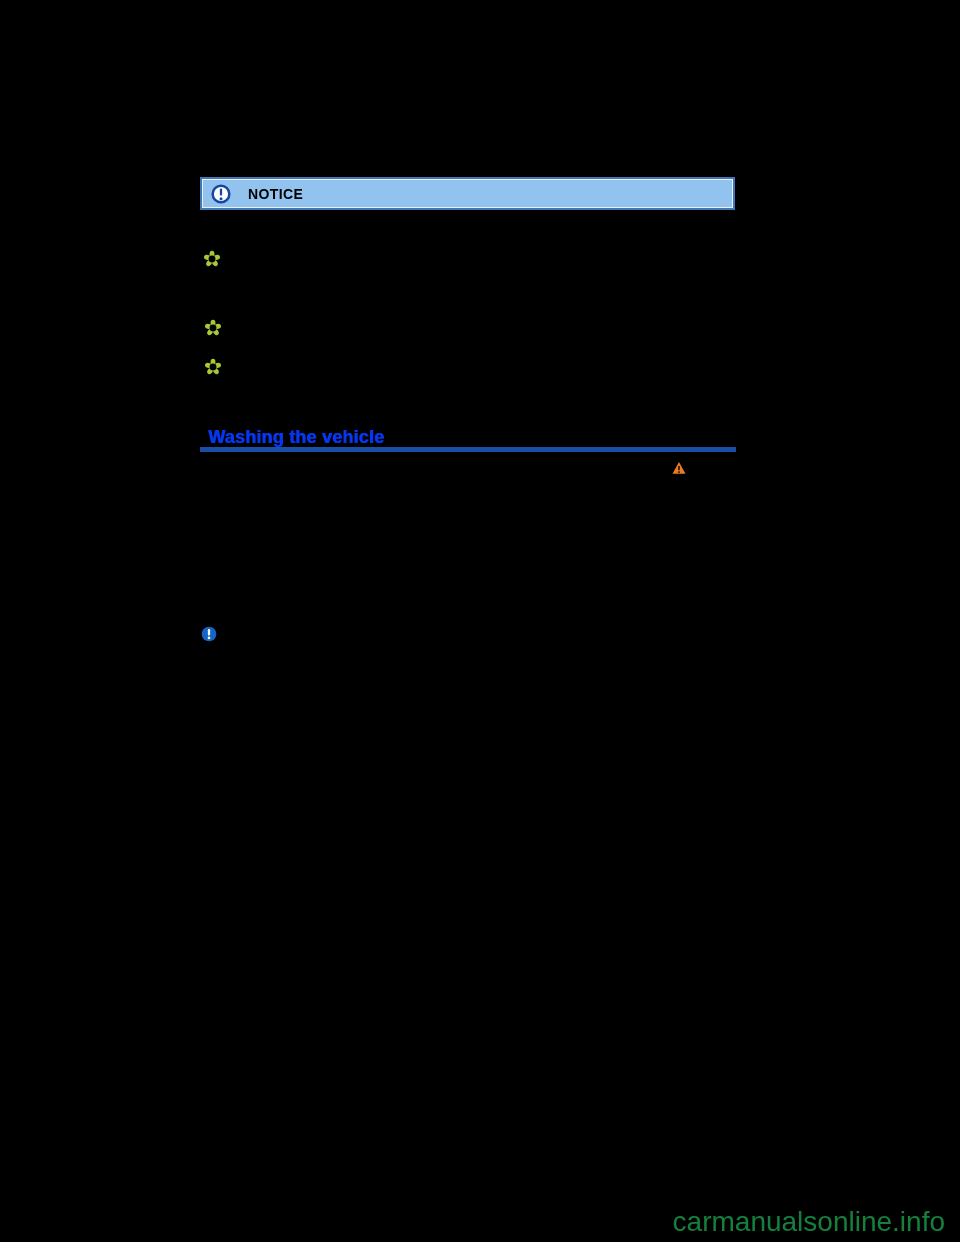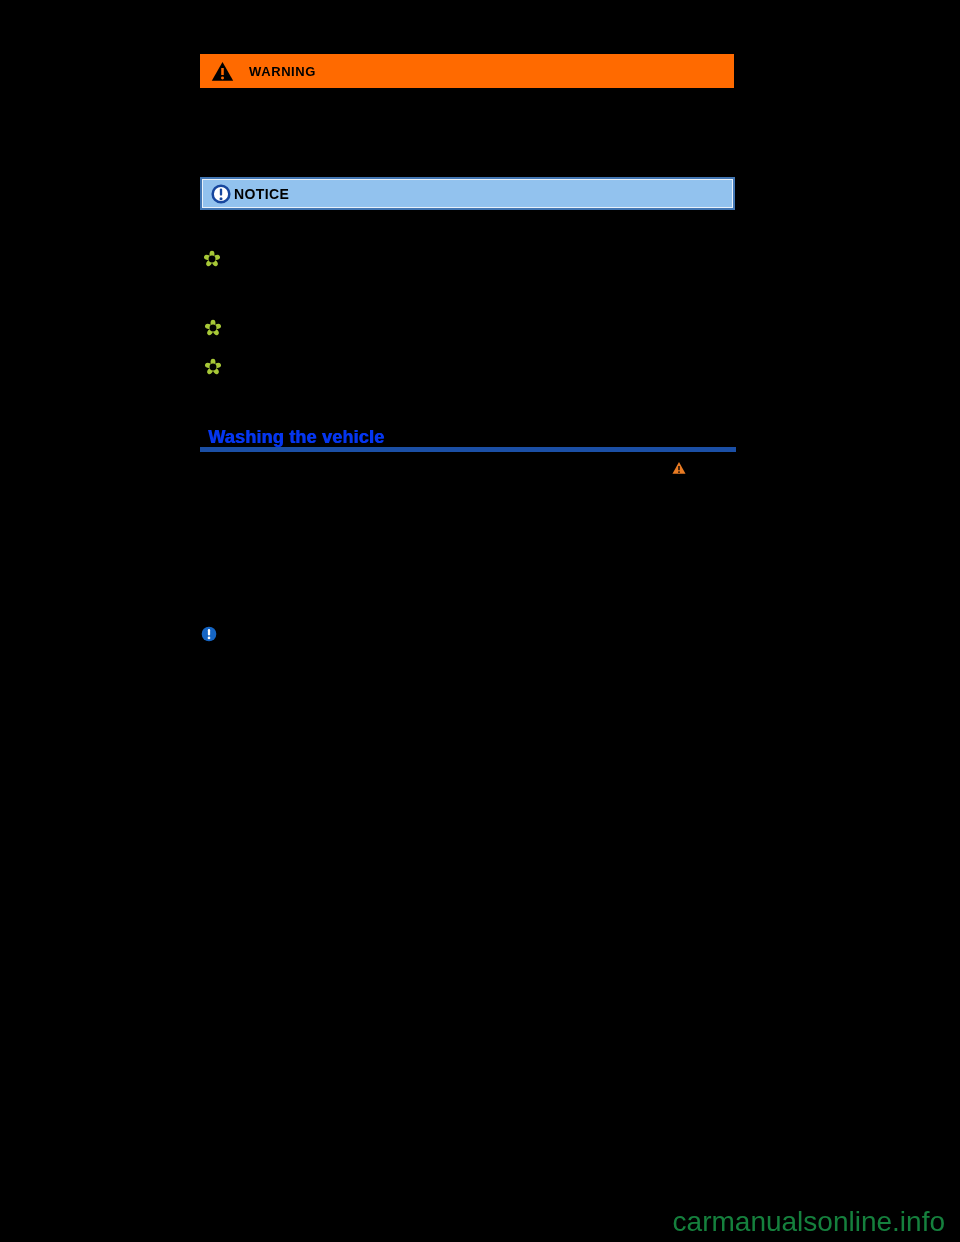--- a/index.html
+++ b/index.html
@@ -40,21 +40,21 @@
     width: 535px; height: 33px;
     background: #92C2EE;
     border: 2px solid #4377B4;
     box-shadow: inset 0 0 0 1px #e8f1fa;
     display: flex;
     align-items: center;
     padding-left: 9px;
   }
   .notice-banner .banner-icon { width: 20px; height: 20px; display: block; }
   .notice-banner .banner-label {
-    margin-left: 3px;
+    margin-left: 17px;
     font-size: 14px;
     font-weight: bold;
     letter-spacing: 0.4px;
     color: #000000;
   }
 
   
   .flower { position: absolute; width: 18px; height: 18px; }
   .flower svg { width: 100%; height: 100%; display: block; }
   .flower-1 { left: 203px; top: 250px; }
@@ -92,28 +92,20 @@
     font-size: 28px;
     color: #15803d;
     letter-spacing: 0px;
   }
 </style>
 </head>
 <body>
 
 <div class="page">
 
-  <div class="warning-banner">
-    <svg class="banner-icon" viewBox="0 0 26 24" aria-hidden="true">
-      <path d="M13 1.2 L25.2 22.6 H0.8 Z" fill="#000000"></path>
-      <rect x="11.55" y="8" width="2.9" height="8" fill="#FF6A00"></rect>
-      <circle cx="13" cy="19.3" r="1.7" fill="#FF6A00"></circle>
-    </svg>
-    <span class="banner-label">WARNING</span>
-  </div>
 
   <div class="notice-banner">
     <svg class="banner-icon" viewBox="0 0 24 24" aria-hidden="true">
       <circle cx="12" cy="12" r="10" fill="#ffffff" stroke="#17479E" stroke-width="3"></circle>
       <rect x="10.6" y="5.3" width="2.8" height="8.7" rx="1.4" fill="#17479E"></rect>
       <circle cx="12" cy="17.6" r="1.8" fill="#17479E"></circle>
     </svg>
     <span class="banner-label">NOTICE</span>
   </div>
 

